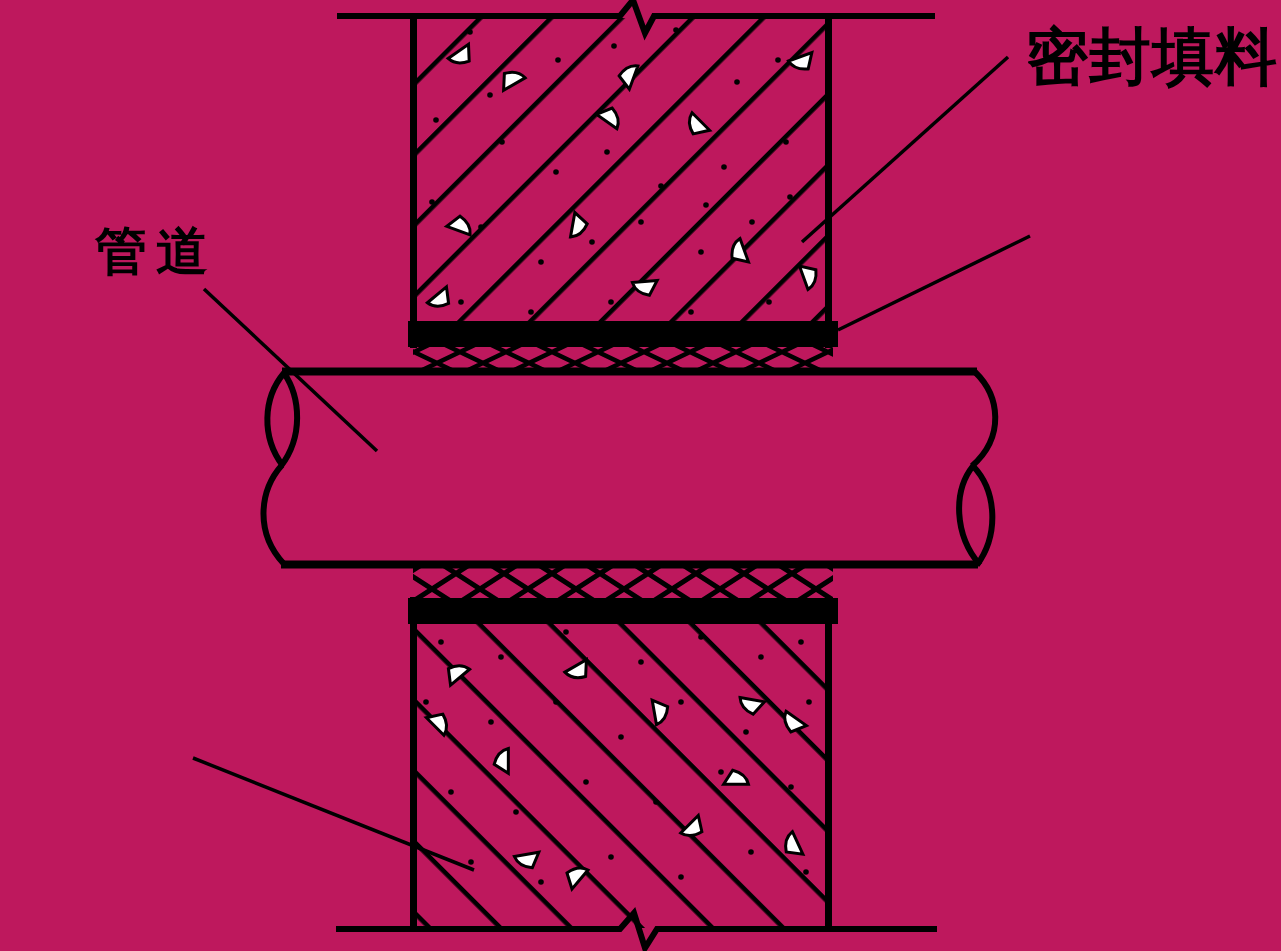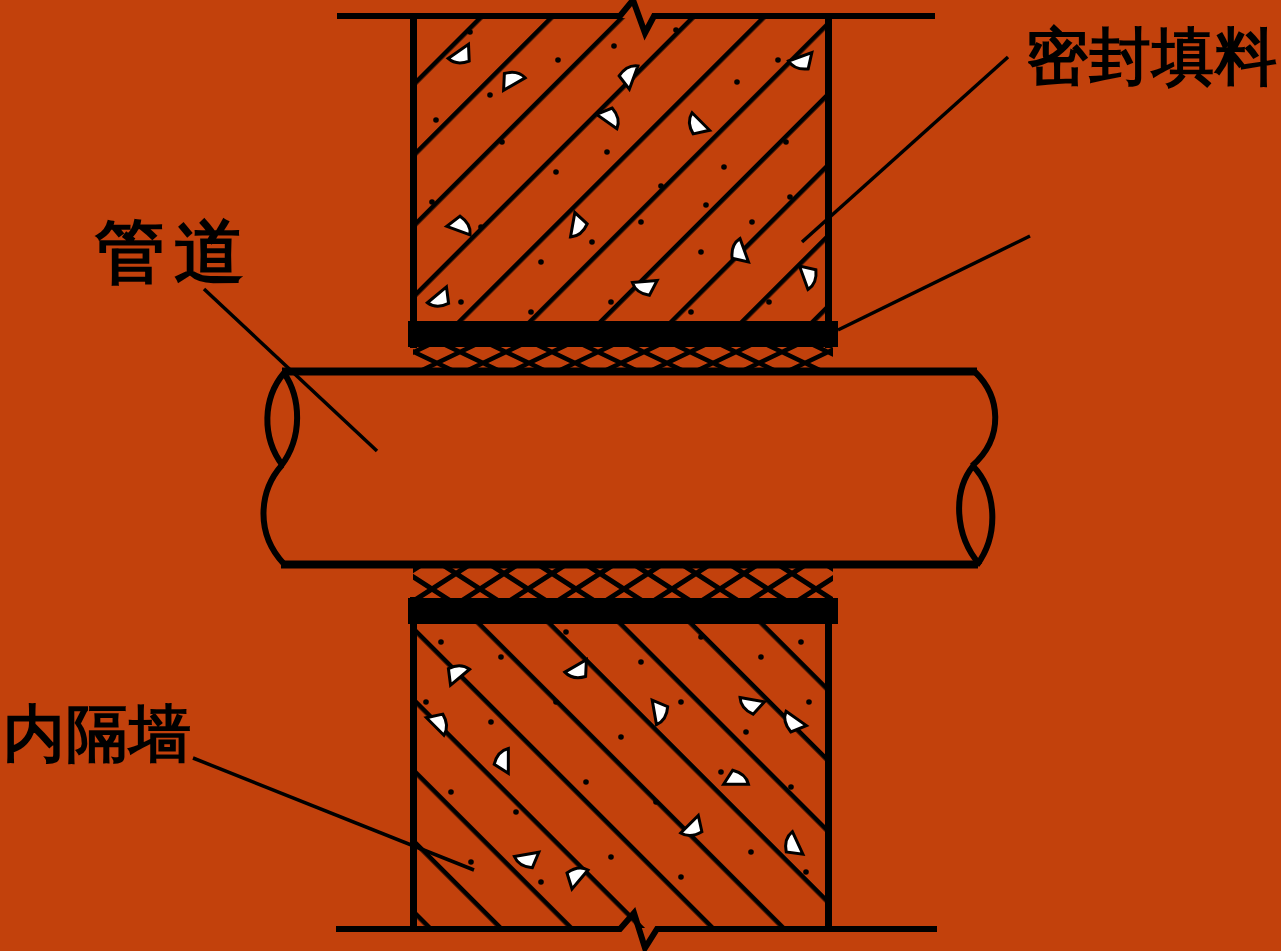--- a/index.html
+++ b/index.html
@@ -1,34 +1,34 @@
 <!DOCTYPE html>
 <html><head>
 <meta charset="utf-8">
 <style>
   html,body{margin:0;padding:0;background:#fff;}
   .stage{
     position:relative;
     width:1281px;height:951px;
-    background:#c2410c;
+    background:#be185d;
     overflow:hidden;
     font-family:"Liberation Sans",sans-serif;
   }
   .stage svg{position:absolute;left:0;top:0;}
   .label{
     position:absolute;
     font-weight:bold;
     color:#000;
     white-space:nowrap;
     line-height:1;
     font-family:"Liberation Sans","DejaVu Sans",sans-serif;
   }
   #label-filler{left:1026px;top:26px;font-size:62px;letter-spacing:1px;}
   #label-sleeve{left:1036px;top:200px;font-size:60px;letter-spacing:5px;}
-  #label-pipe{left:95px;top:217px;font-size:70px;letter-spacing:9px;text-align:center;}
+  #label-pipe{left:95px;top:225px;font-size:52px;letter-spacing:9px;text-align:center;}
   #label-wall{left:3px;top:703px;font-size:62px;letter-spacing:1px;}
 </style>
 </head>
 <body>
 
 <div class="stage">
 
   <svg width="1281" height="951" viewBox="0 0 1281 951">
     <defs>
       <pattern id="hatchUp" width="50" height="50" patternUnits="userSpaceOnUse" patternTransform="rotate(-45)">
@@ -174,15 +174,14 @@
     <g stroke="#000" stroke-width="3.5">
       <path d="M204,289 L377,451"></path>
       <path d="M1008,57 L802,242"></path>
       <path d="M1030,236 L838,330"></path>
       <path d="M193,758 L474,870"></path>
     </g>
   </svg>
 
   <div class="label" id="label-filler">密封填料</div>
   <div class="label" id="label-pipe">管道</div>
-  <div class="label" id="label-wall">内隔墙</div>
 
 </div>
 
 </body></html>

